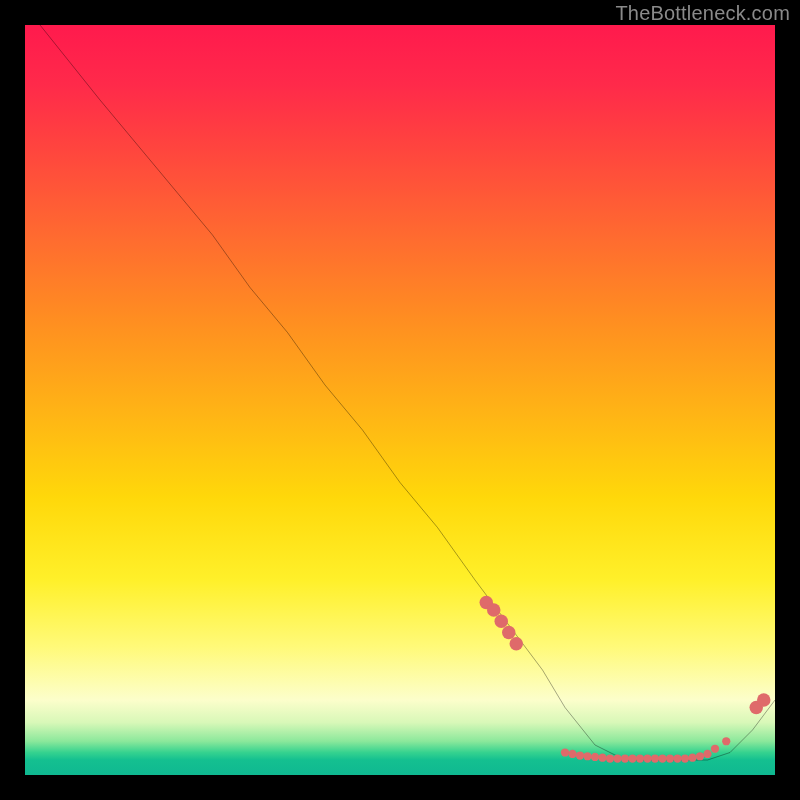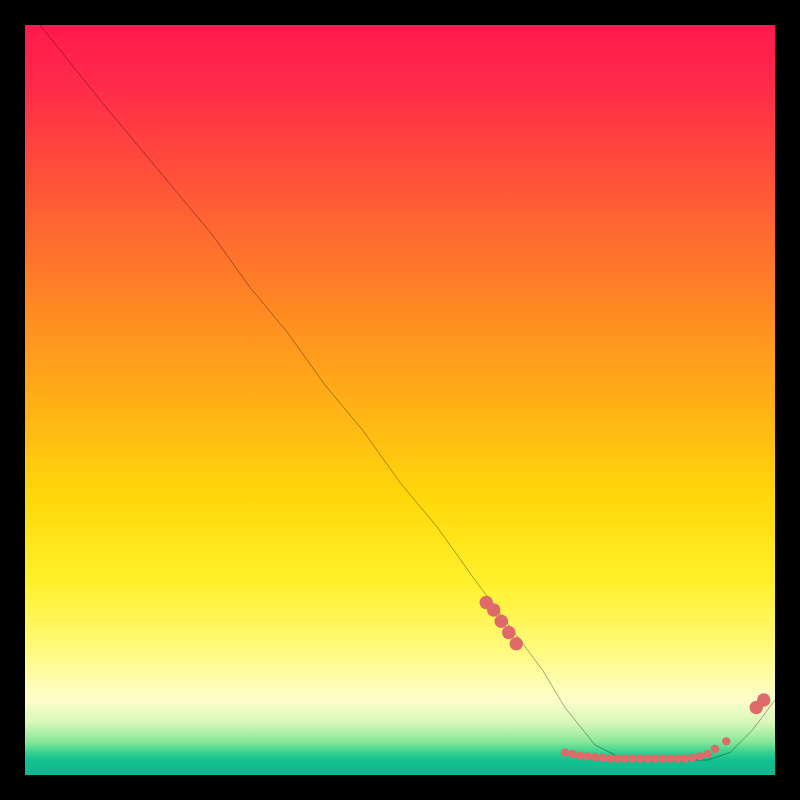--- a/index.html
+++ b/index.html
@@ -60,20 +60,21 @@
     top: 25px;
     width: 750px;
     height: 750px;
     z-index: 2;
   }
 </style>
 </head>
 <body>
 
 <div class="frame">
+  <div class="watermark">TheBottleneck.com</div>
 
   <div class="plot-area"></div>
 
   <svg class="curve" viewBox="0 0 100 100" preserveAspectRatio="none">
     <g>
       <polyline id="main-line" fill="none" stroke="#000" stroke-width="0.35" vector-effect="non-scaling-stroke" points="2.00,0.00 6.00,5.00 10.00,10.00 15.00,16.00 20.00,22.00 25.00,28.00 30.00,35.00 35.00,41.00 40.00,48.00 45.00,54.00 50.00,61.00 55.00,67.00 60.00,74.00 63.00,78.00 66.00,82.00 69.00,86.00 72.00,91.00 76.00,96.00 80.00,98.00 84.00,98.00 88.00,98.00 91.00,98.00 94.00,97.00 97.00,94.00 100.00,90.00"></polyline>
     </g>
     <g id="markers">
         <circle cx="61.50" cy="77.00" r="0.9" fill="#df6a6a"></circle>
         <circle cx="62.50" cy="78.00" r="0.9" fill="#df6a6a"></circle>

